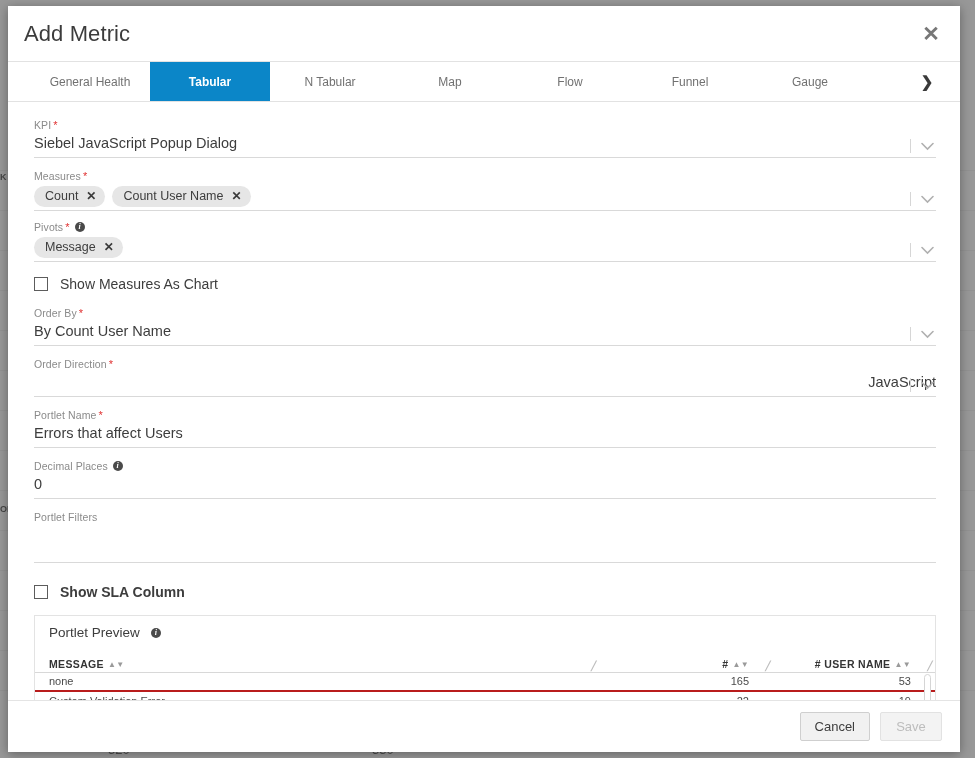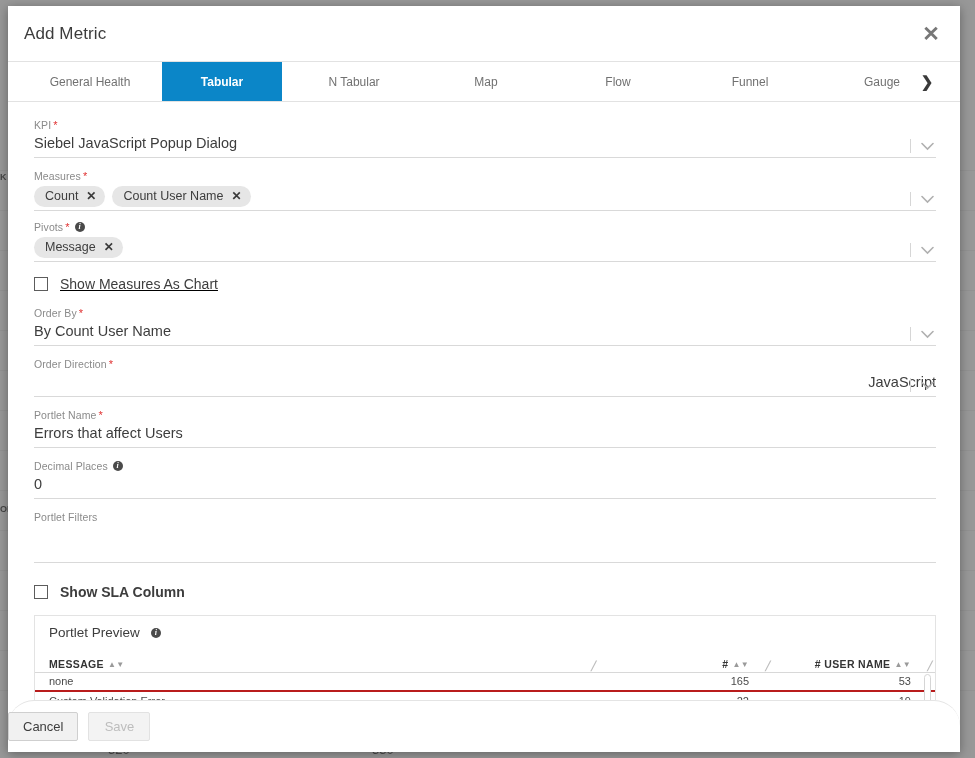--- a/index.html
+++ b/index.html
@@ -58,21 +58,21 @@
   
   .modal-header {
     height: 56px;
     flex: 0 0 56px;
     border-bottom: 1px solid #e2e2e2;
     display: flex; align-items: center;
     padding: 0 18px 0 16px;
     position: relative;
   }
   .modal-title {
-    font-size: 17px;
+    font-size: 22px;
     color: #3c3c3c;
     font-weight: normal;
     letter-spacing: 0.1px;
   }
   .close-btn {
     position: absolute; right: 16px; top: 50%; transform: translateY(-50%);
     width: 26px; height: 26px;
     display: flex; align-items: center; justify-content: center;
     cursor: pointer;
     color: #777;
@@ -83,21 +83,20 @@
   }
 
   
   .tabbar {
     height: 40px; flex: 0 0 40px;
     display: flex; align-items: stretch;
     border-bottom: 1px solid #e2e2e2;
     padding-left: 22px;
     position: relative;
     background: #fff;
-    gap: 12px;
   }
   .tab {
     min-width: 120px;
     display: flex; align-items: center; justify-content: center;
     font-size: 12px;
     color: #717171;
     cursor: pointer;
     padding: 0 14px;
     white-space: nowrap;
   }
@@ -261,25 +260,24 @@
     background: #fff;
     border: 1px solid #d5d5d5;
     border-radius: 4px;
     cursor: pointer;
   }
 
   
   .modal-footer {
     flex: 0 0 52px;
     border-top: 1px solid #e4e4e4;
-    display: flex; align-items: center; 
+    display: flex; align-items: center; justify-content: flex-end;
     gap: 10px;
     padding-right: 18px;
     background: #fff;
-    border-radius: 26px;
   }
   .btn {
     min-width: 62px; height: 29px;
     border: 1px solid #cfcfcf;
     background: #f1f1f1;
     color: #3d3d3d;
     font-size: 13px;
     font-family: "Liberation Sans", sans-serif;
     cursor: pointer;
     border-radius: 2px;
@@ -396,21 +394,21 @@
       <div class="caret">
         <span class="divider"></span>
         <span>
           <svg width="13" height="9" viewBox="0 0 13 9">
               <path d="M1 1.5 L6.5 7 L12 1.5" stroke="#b0b0b0" stroke-width="1.6" fill="none" stroke-linecap="round"></path>
             </svg>
         </span>
       </div>
     </div>
 
-    <div class="checkrow" style="margin-top:5px;text-decoration:underline;">
+    <div class="checkrow" style="margin-top:5px;">
       <span class="cbox"></span>
       <span class="cb-label">Show Measures As Chart</span>
     </div>
 
     <div class="field" style="margin-top:5px;">
       <div class="field-label">
         <span>Order By</span>
           <span class="req">*</span>
       </div>
       <div class="field-value">By Count User Name</div>

